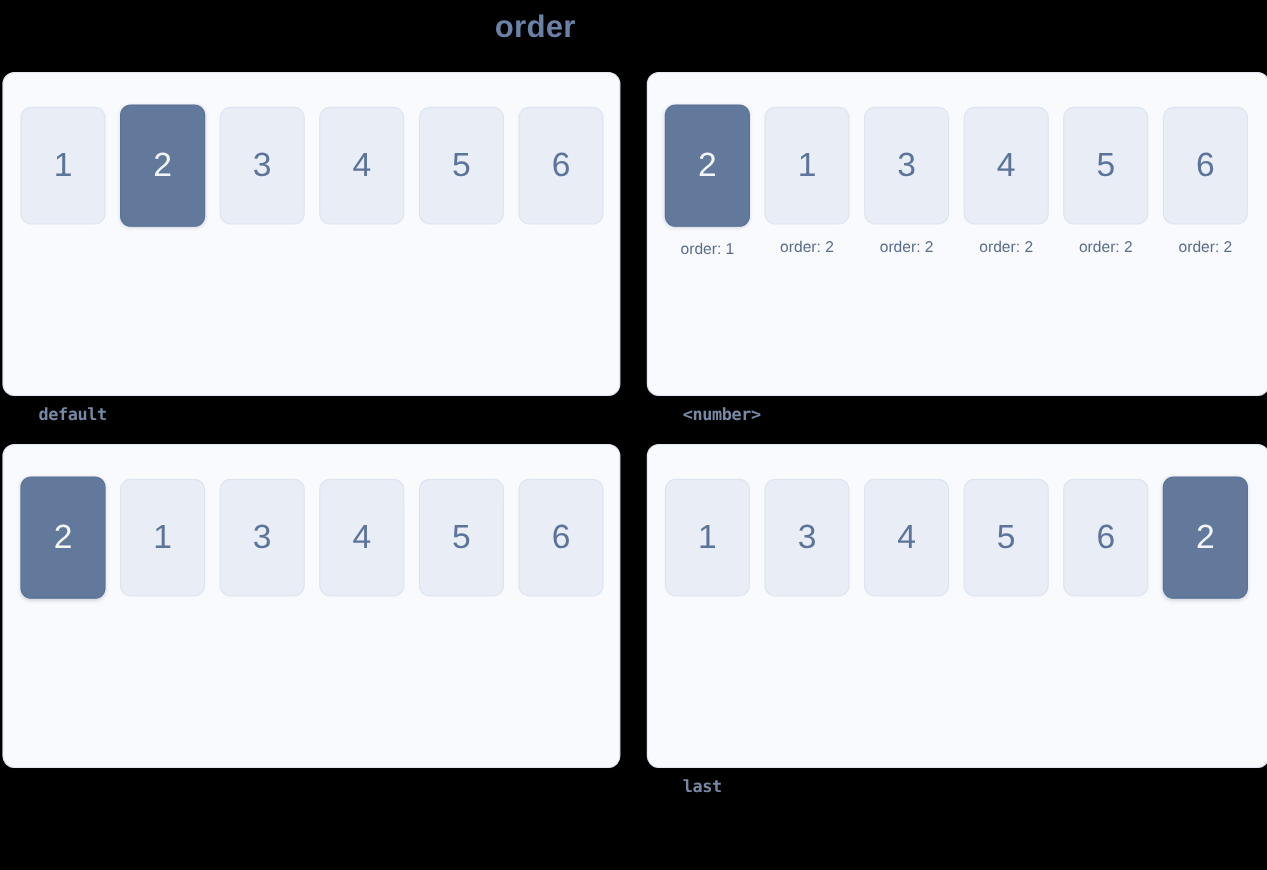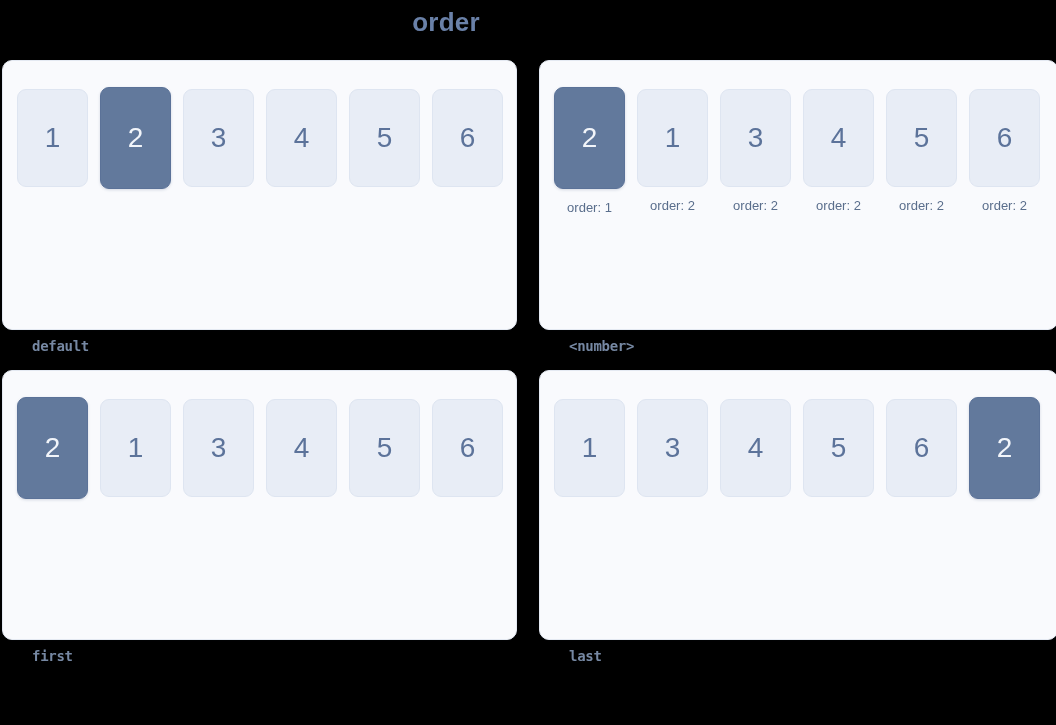--- a/index.html
+++ b/index.html
@@ -196,21 +196,20 @@
             <div class="tile">4</div>
           </div>
           <div class="tile-wrap">
             <div class="tile">5</div>
           </div>
           <div class="tile-wrap">
             <div class="tile">6</div>
           </div>
         </div>
     </div>
-    <div class="block-caption">first</div>
   </div>
 
   <div class="demo-block pos-br">
     <div class="panel">
       <div class="tiles-row">
           <div class="tile-wrap">
             <div class="tile">1</div>
           </div>
           <div class="tile-wrap">
             <div class="tile">3</div>

